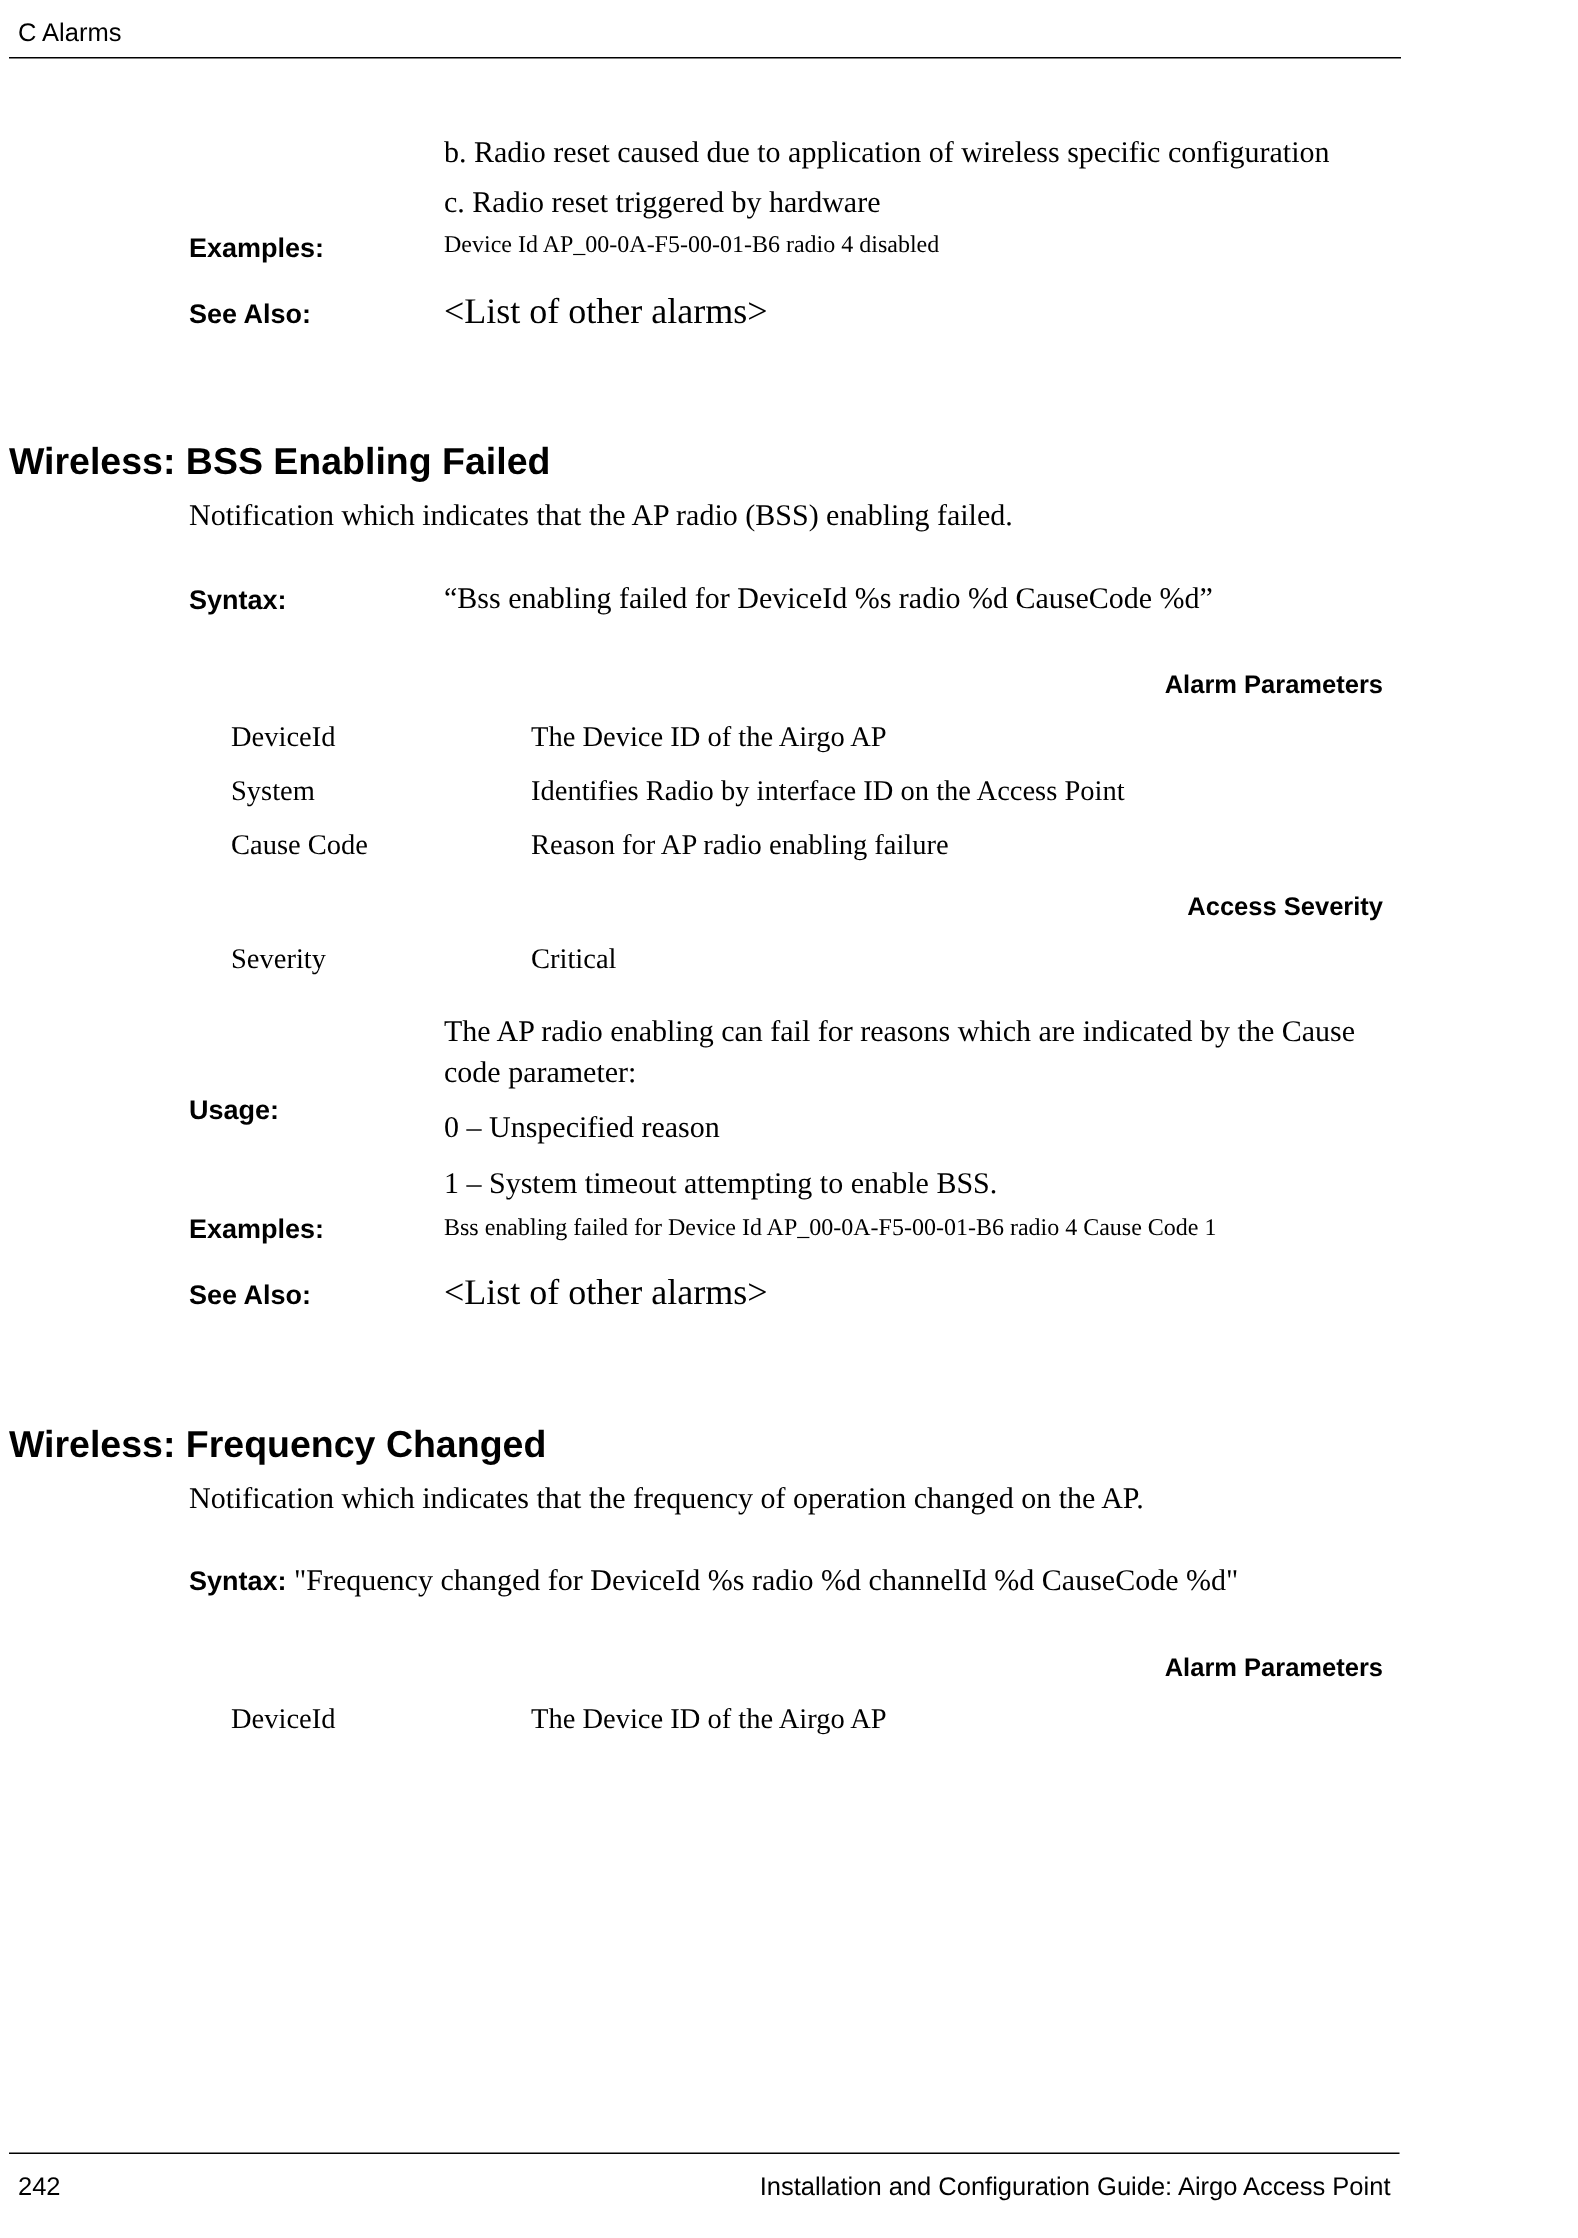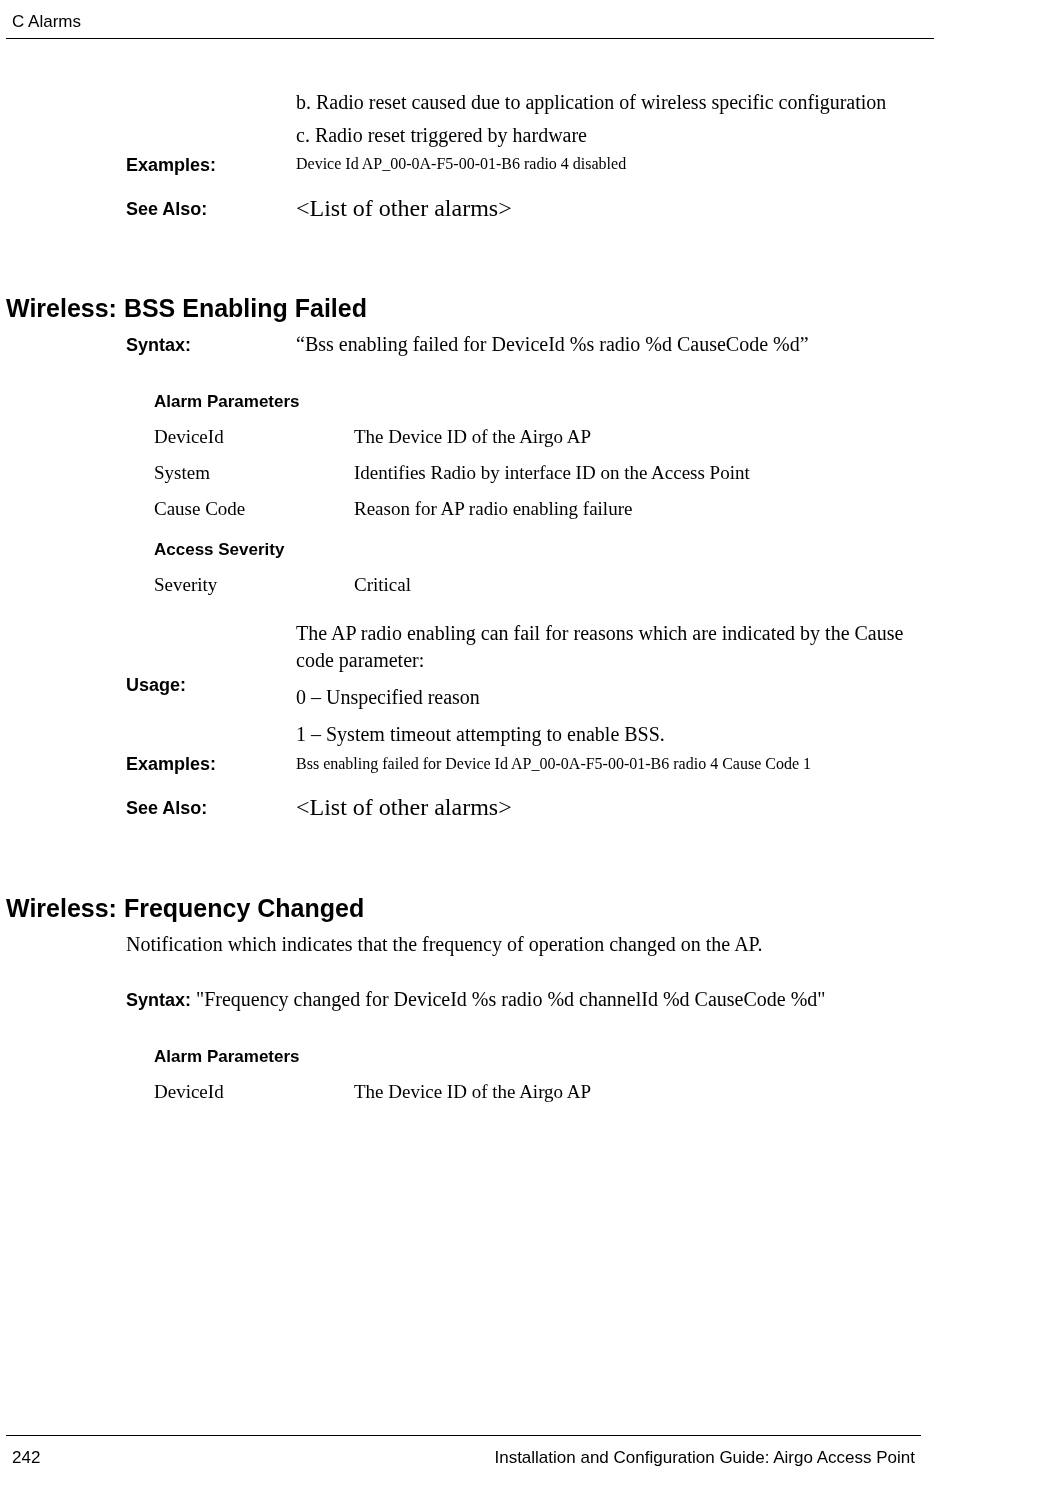--- a/index.html
+++ b/index.html
@@ -30,21 +30,21 @@
     display: flex;
     justify-content: space-between;
     font-family: Arial, Helvetica, sans-serif;
     font-size: 17px;
     border-top: 1px solid #000;
     padding: 12px 6px 6px 6px;
     margin: 0 6px;
     position: absolute;
     bottom: 18px;
     left: 0;
-    right: 13px;
+    right: 1px;
   }
   .content {
     padding: 0 6px;
   }
   .indent-block {
     margin-left: 120px;
     margin-right: 12px;
   }
   .def-row {
     display: flex;
@@ -97,20 +97,21 @@
     margin-right: 12px;
     margin-top: 34px;
     margin-bottom: 24px;
   }
   .param-heading {
     font-family: Arial, Helvetica, sans-serif;
     font-weight: bold;
     font-size: 17px;
     margin-bottom: 14px;
     margin-top: 20px;
+    text-align: right;
   }
   .param-row {
     display: flex;
     margin-bottom: 14px;
   }
   .param-name {
     width: 200px;
     flex-shrink: 0;
     font-size: 19px;
   }
@@ -145,20 +146,21 @@
         <div class="def-value verdana">Device Id AP_00-0A-F5-00-01-B6 radio 4 disabled</div>
       </div>
       <div class="small-gap"></div>
       <div class="def-row">
         <div class="def-label">See Also:</div>
         <div class="def-value mono">&lt;List of other alarms&gt;</div>
       </div>
     </div>
 
     <div class="section-heading">Wireless: BSS Enabling Failed</div>
+    <div class="section-intro">Notification which indicates that the AP radio (BSS) enabling failed.</div>
 
     <div class="indent-block">
       <div class="def-row">
         <div class="def-label">Syntax:</div>
         <div class="def-value syntax-value">“Bss enabling failed for DeviceId %s radio %d CauseCode %d”</div>
       </div>
     </div>
 
     <div class="param-table">
       <div class="param-heading">Alarm Parameters</div>

